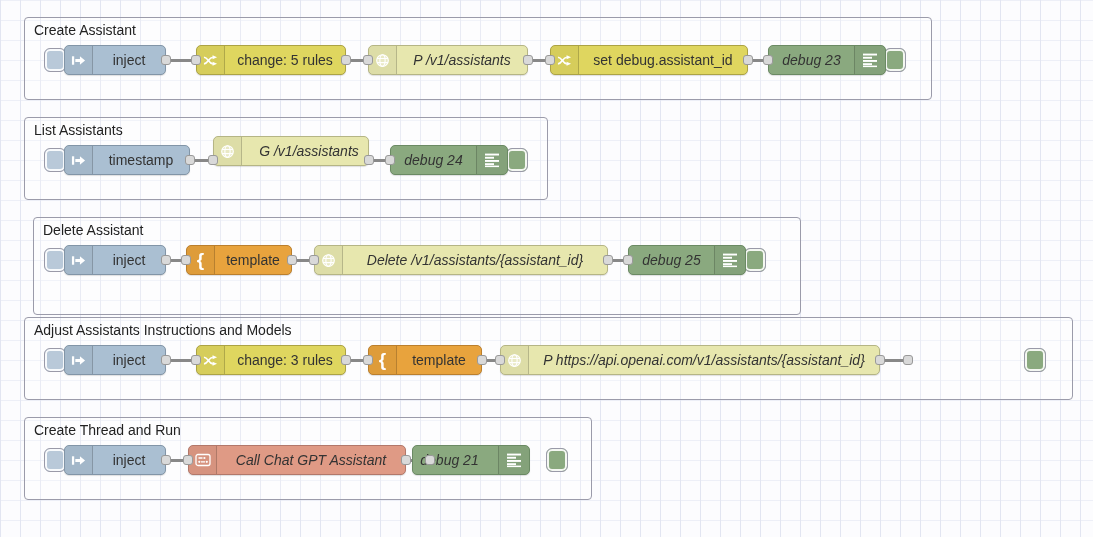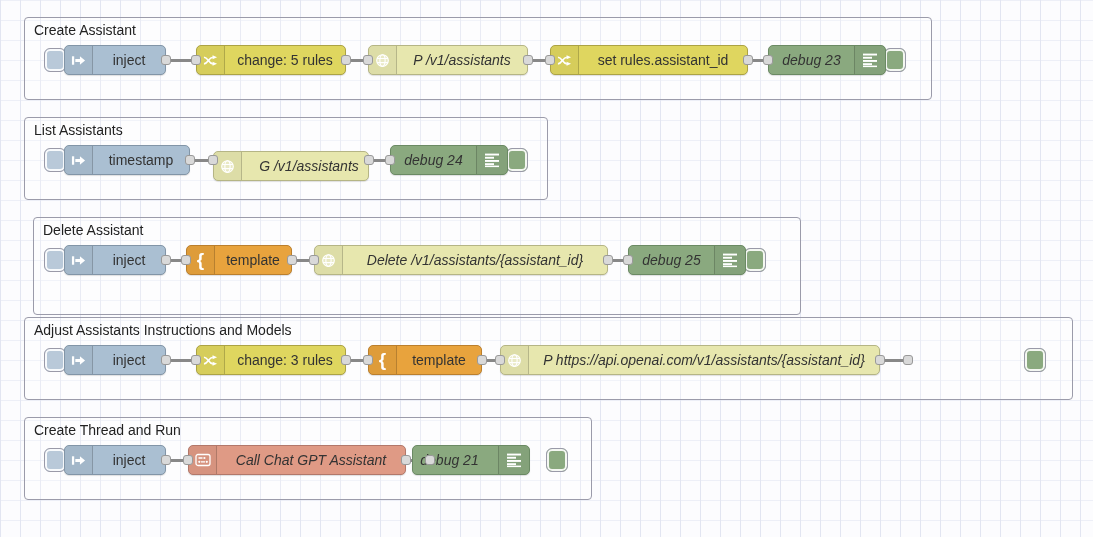--- a/index.html
+++ b/index.html
@@ -98,21 +98,21 @@
     <div class="port" style="left: 523px; top: 55px; background: rgb(217, 217, 217); border-color: rgb(153, 153, 153);"></div>
     <div class="node" style="left: 550px; top: 45px; width: 198px; background: rgb(223, 214, 95); border-color: rgb(172, 163, 68);">
       <div class="icon-area side-left">
         <svg width="15" height="15" viewBox="0 0 16 16">
           <path d="M1 4.5 C5.5 4.5 6 11.5 10.5 11.5" fill="none" stroke="#fff" stroke-width="1.8"></path>
           <path d="M1 11.5 C5.5 11.5 6 4.5 10.5 4.5" fill="none" stroke="#fff" stroke-width="1.8"></path>
           <path d="M10.2 2.3 L15 4.5 L10.2 6.7 Z" fill="#fff"></path>
           <path d="M10.2 9.3 L15 11.5 L10.2 13.7 Z" fill="#fff"></path>
         </svg>
       </div>
-      <div class="node-label" style="color: rgb(51, 51, 51);">set rules.assistant_id</div>
+      <div class="node-label" style="color: rgb(51, 51, 51);">set debug.assistant_id</div>
     </div>
     <div class="port" style="left: 545px; top: 55px; background: rgb(217, 217, 217); border-color: rgb(153, 153, 153);"></div>
     <div class="port" style="left: 743px; top: 55px; background: rgb(217, 217, 217); border-color: rgb(153, 153, 153);"></div>
     <div class="node-btn" style="left: 884px; top: 48px; background: rgb(138, 169, 127);"></div>
     <div class="node" style="left: 768px; top: 45px; width: 118px; background: rgb(138, 169, 127); border-color: rgb(107, 138, 100);">
       <div class="node-label italic" style="color: rgb(51, 51, 51);">debug 23</div>
       <div class="icon-area side-right">
         <svg width="16" height="16" viewBox="0 0 16 16" fill="#fff">
           <rect x="1" y="1.6" width="14" height="1.9"></rect>
           <rect x="1" y="4.8" width="9" height="1.9"></rect>
@@ -133,21 +133,21 @@
       <div class="icon-area side-left">
         <svg width="15" height="15" viewBox="0 0 16 16">
           <rect x="1" y="3.5" width="2.4" height="9" fill="#fff"></rect>
           <rect x="4.6" y="6.4" width="5.4" height="3.2" fill="#fff"></rect>
           <path d="M9.5 3.5 L15 8 L9.5 12.5 Z" fill="#fff"></path>
         </svg>
       </div>
       <div class="node-label" style="color: rgb(51, 51, 51);">timestamp</div>
     </div>
     <div class="port" style="left: 185px; top: 155px; background: rgb(217, 217, 217); border-color: rgb(153, 153, 153);"></div>
-    <div class="node" style="left: 213px; top: 151px; width: 156px; background: rgb(231, 231, 174); border-color: rgb(181, 181, 133); gap: 8px;">
+    <div class="node" style="left: 213px; top: 136px; width: 156px; background: rgb(231, 231, 174); border-color: rgb(181, 181, 133); gap: 8px;">
       <div class="icon-area side-left">
         <svg width="15" height="15" viewBox="0 0 16 16">
           <circle cx="8" cy="8" r="6.2" fill="rgba(255,255,255,0.35)" stroke="#fff" stroke-width="1.2"></circle>
           <ellipse cx="8" cy="8" rx="2.8" ry="6.2" fill="none" stroke="#fff" stroke-width="1.2"></ellipse>
           <path d="M2.2 5.8 H13.8 M2.2 10.2 H13.8" stroke="#fff" stroke-width="1.2" fill="none"></path>
         </svg>
       </div>
       <div class="node-label italic" style="color: rgb(51, 51, 51);">G /v1/assistants</div>
     </div>
     <div class="port" style="left: 208px; top: 155px; background: rgb(217, 217, 217); border-color: rgb(153, 153, 153);"></div>

